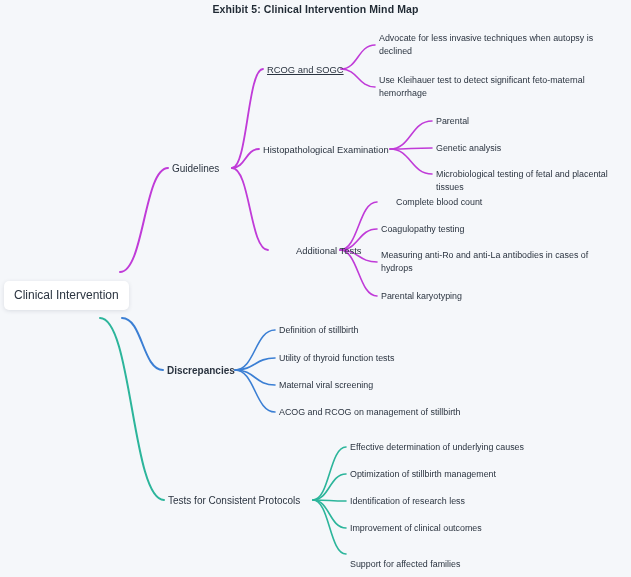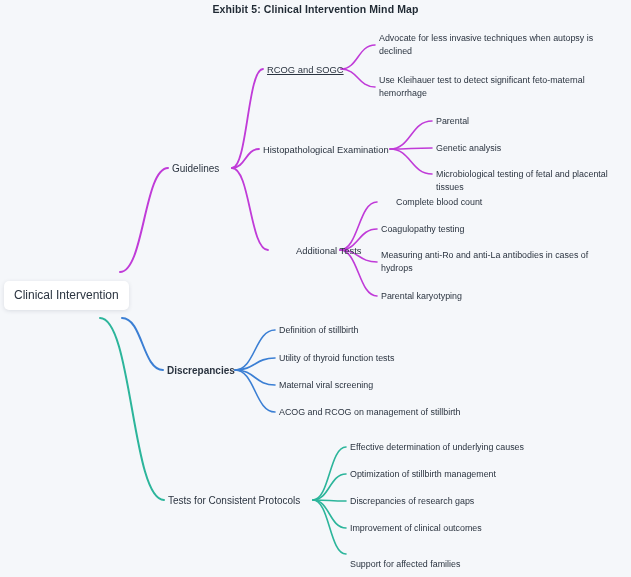--- a/index.html
+++ b/index.html
@@ -129,16 +129,16 @@
 
   <div class="node branch" style="left:167px; top:364px;font-weight:bold;">Discrepancies</div>
   <div class="node leaf" style="left:279px; top:324px;">Definition of stillbirth</div>
   <div class="node leaf" style="left:279px; top:352px;">Utility of thyroid function tests</div>
   <div class="node leaf" style="left:279px; top:379px;">Maternal viral screening</div>
   <div class="node leaf" style="left:279px; top:406px;">ACOG and RCOG on management of stillbirth</div>
 
   <div class="node branch" style="left:168px; top:494px;">Tests for Consistent Protocols</div>
   <div class="node leaf" style="left:350px; top:441px;">Effective determination of underlying causes</div>
   <div class="node leaf" style="left:350px; top:468px;">Optimization of stillbirth management</div>
-  <div class="node leaf" style="left:350px; top:495px;">Discrepancies of research gaps</div>
+  <div class="node leaf" style="left:350px; top:495px;">Identification of research less</div>
   <div class="node leaf" style="left:350px; top:522px;">Improvement of clinical outcomes</div>
   <div class="node leaf" style="left:350px; top:548px;margin-top:10px;">Support for affected families</div>
 </div>
 
 </body></html>

